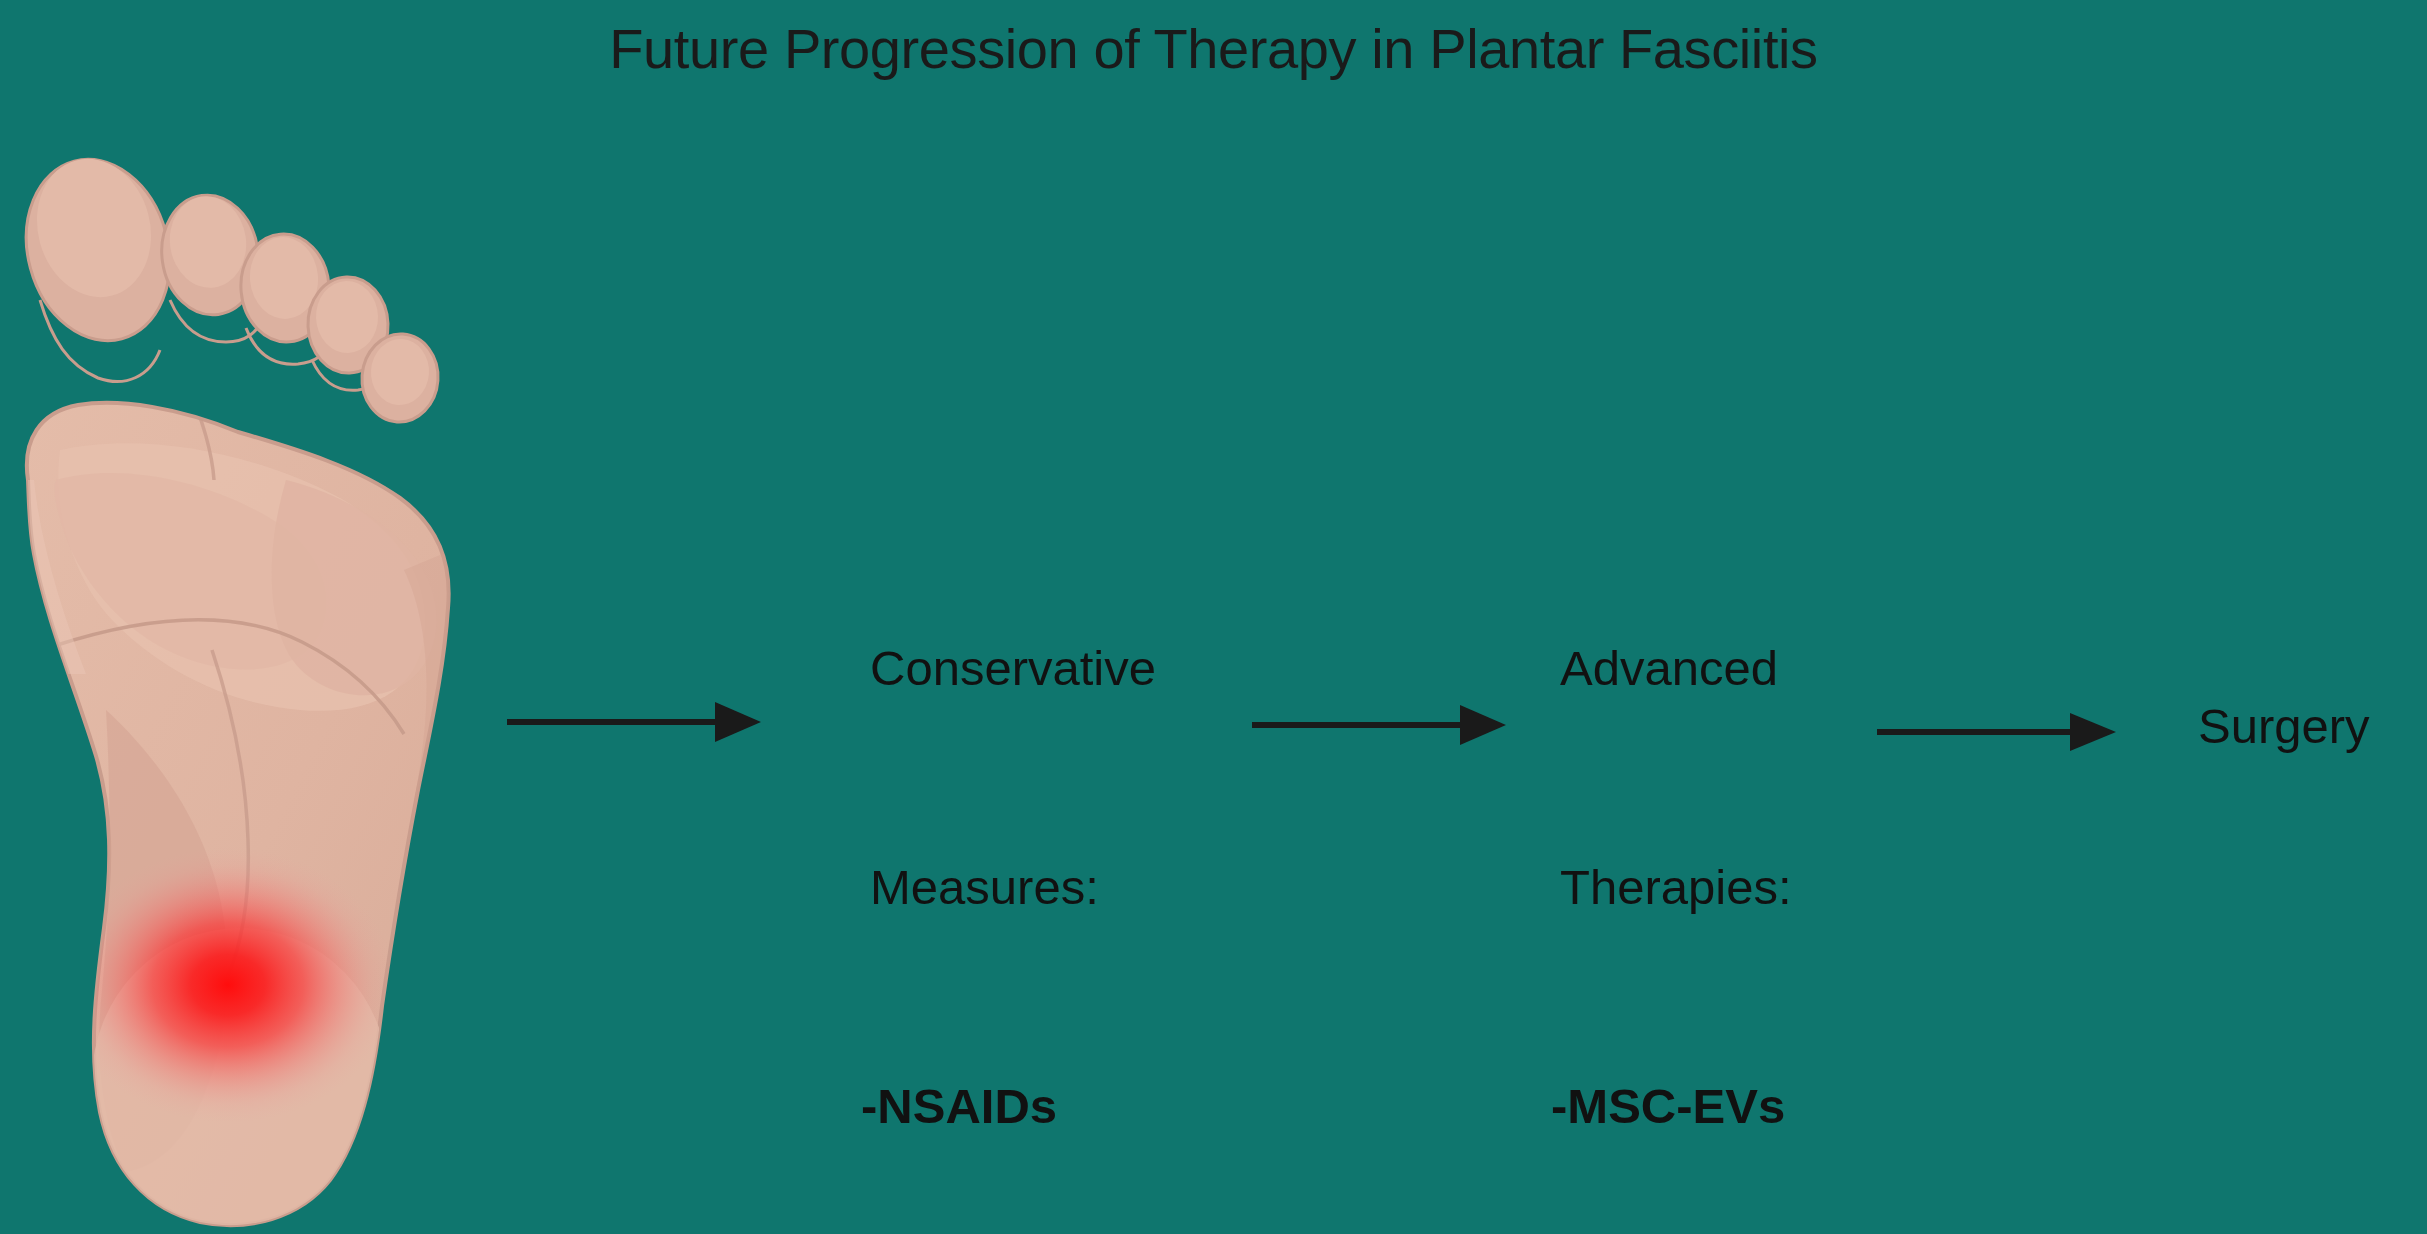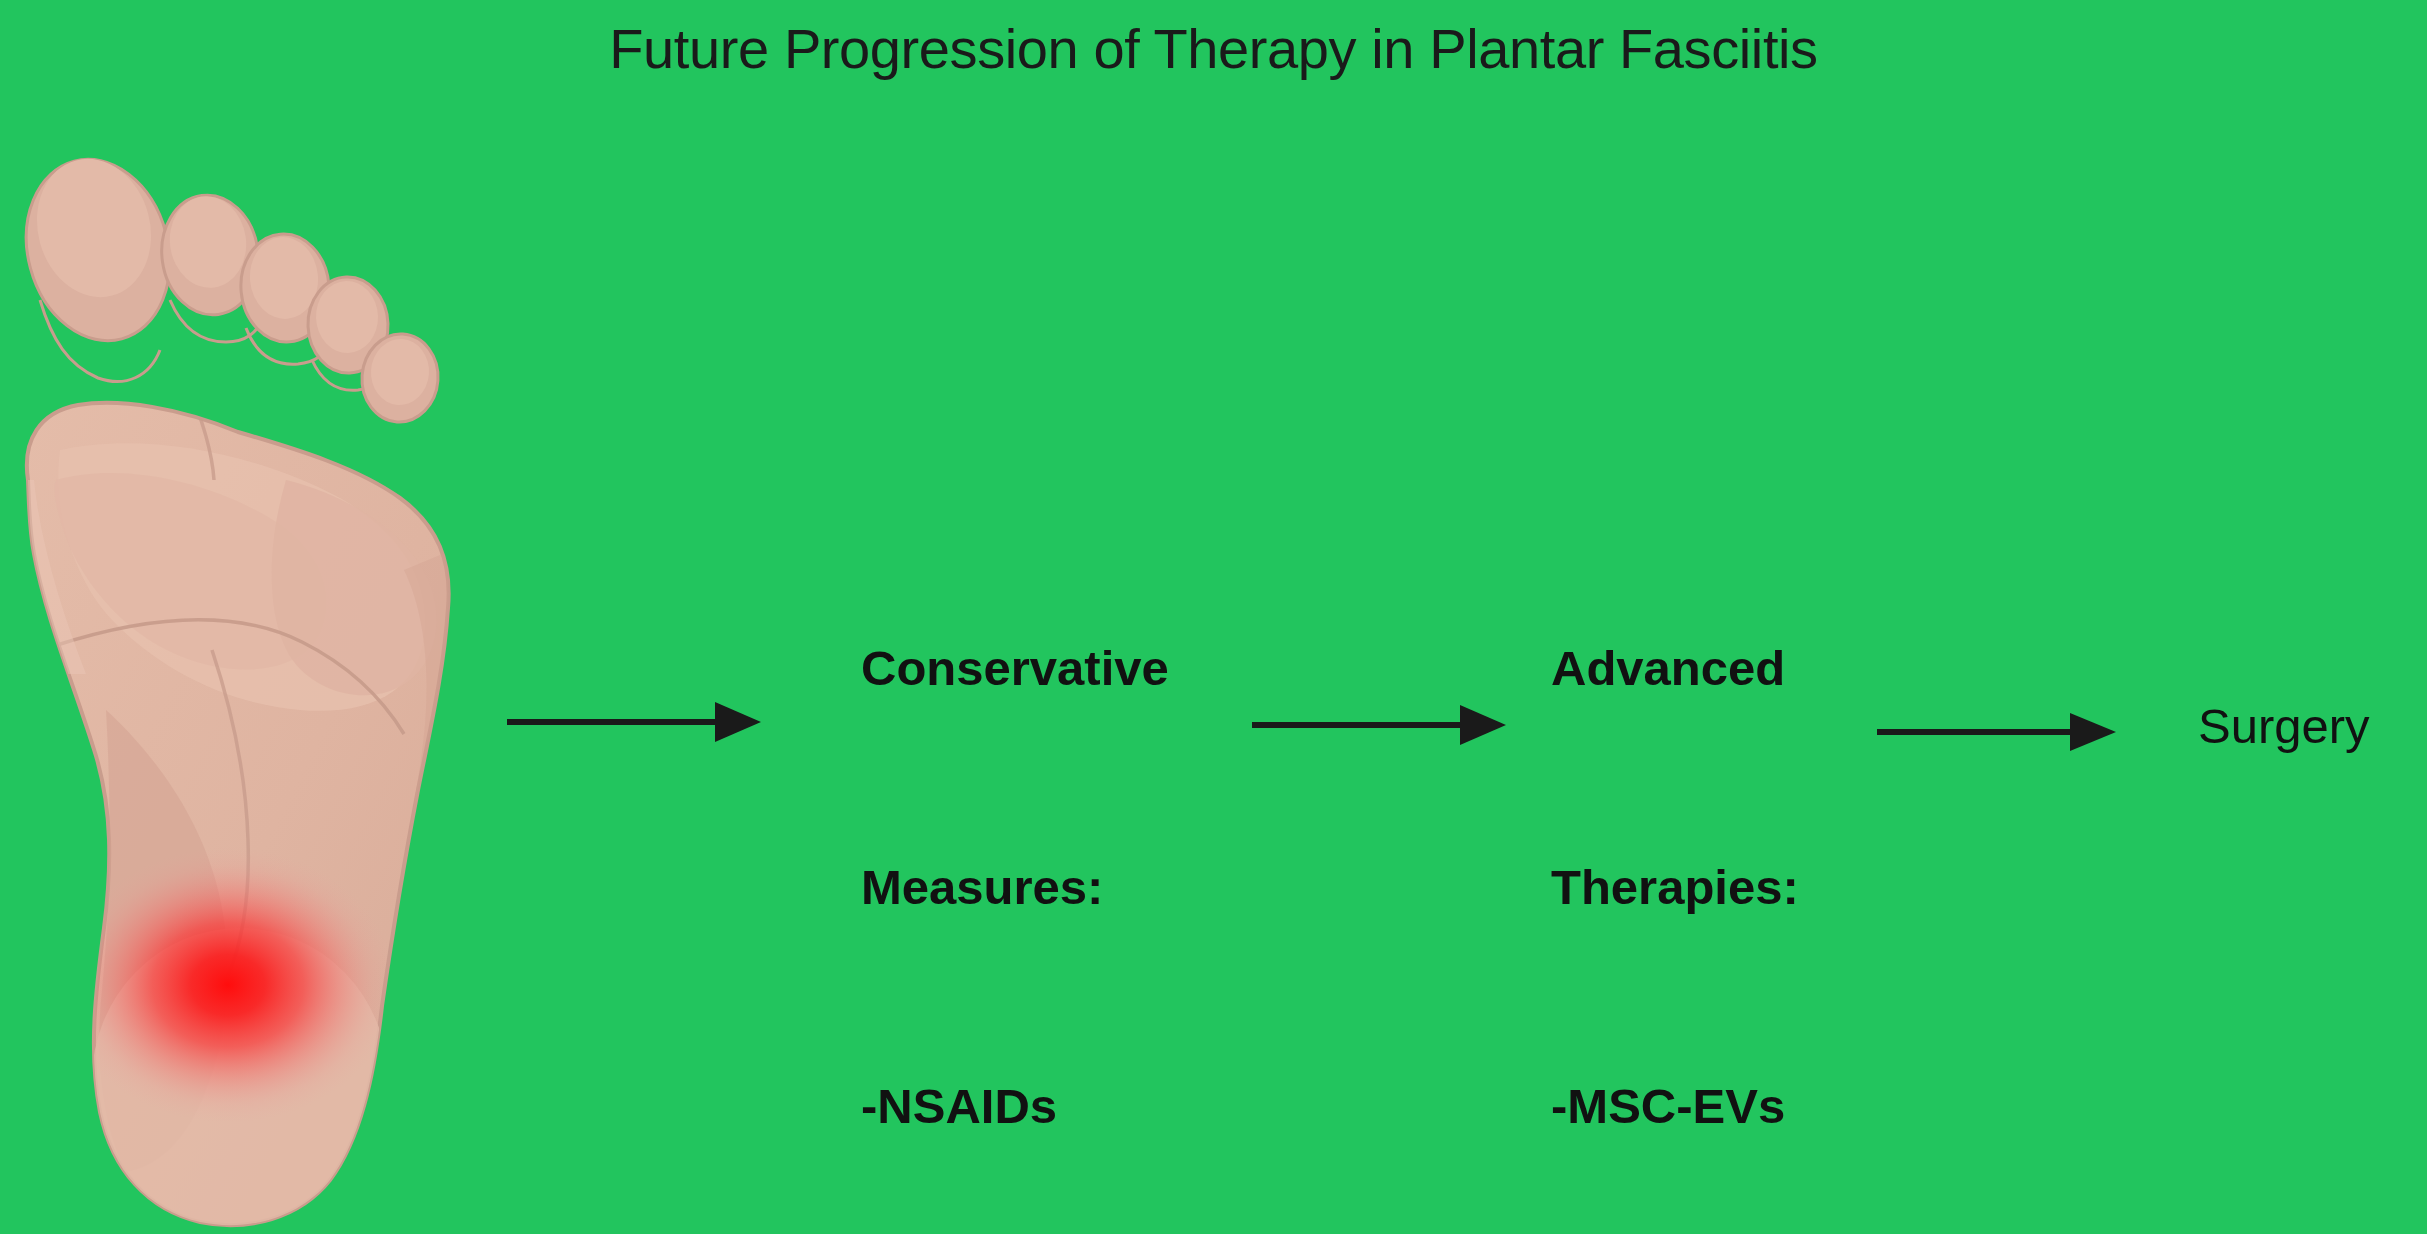--- a/index.html
+++ b/index.html
@@ -4,21 +4,21 @@
 <style>
   html, body {
     margin: 0;
     padding: 0;
     background: #ffffff;
   }
   #stage {
     position: relative;
     width: 2427px;
     height: 1234px;
-    background: #22c55e;
+    background: #0f766e;
     overflow: hidden;
     font-family: "Liberation Sans", sans-serif;
     color: #111111;
   }
 
   
   #diagram-title {
     position: absolute;
     left: 0;
     top: 18px;
@@ -50,21 +50,21 @@
   #arrow-3 { left: 1875px; top: 702px;  width: 245px; }
 
   
   .stage-block {
     position: absolute;
     font-size: 49px;
     line-height: 73px;
     color: #111111;
     white-space: pre;
   }
-  .stage-block .hdr { font-weight: 700; }
+  .stage-block .hdr { font-weight: 400; margin-left: 9px; }
   .stage-block .itm { font-weight: 700; }
 
   #stage-conservative { left: 861px;  top: 486px; width: 400px; }
   #stage-advanced     { left: 1551px; top: 486px; width: 400px; }
 
   #stage-surgery {
     position: absolute;
     left: 2198px;
     top: 690px;
     font-size: 49px;

